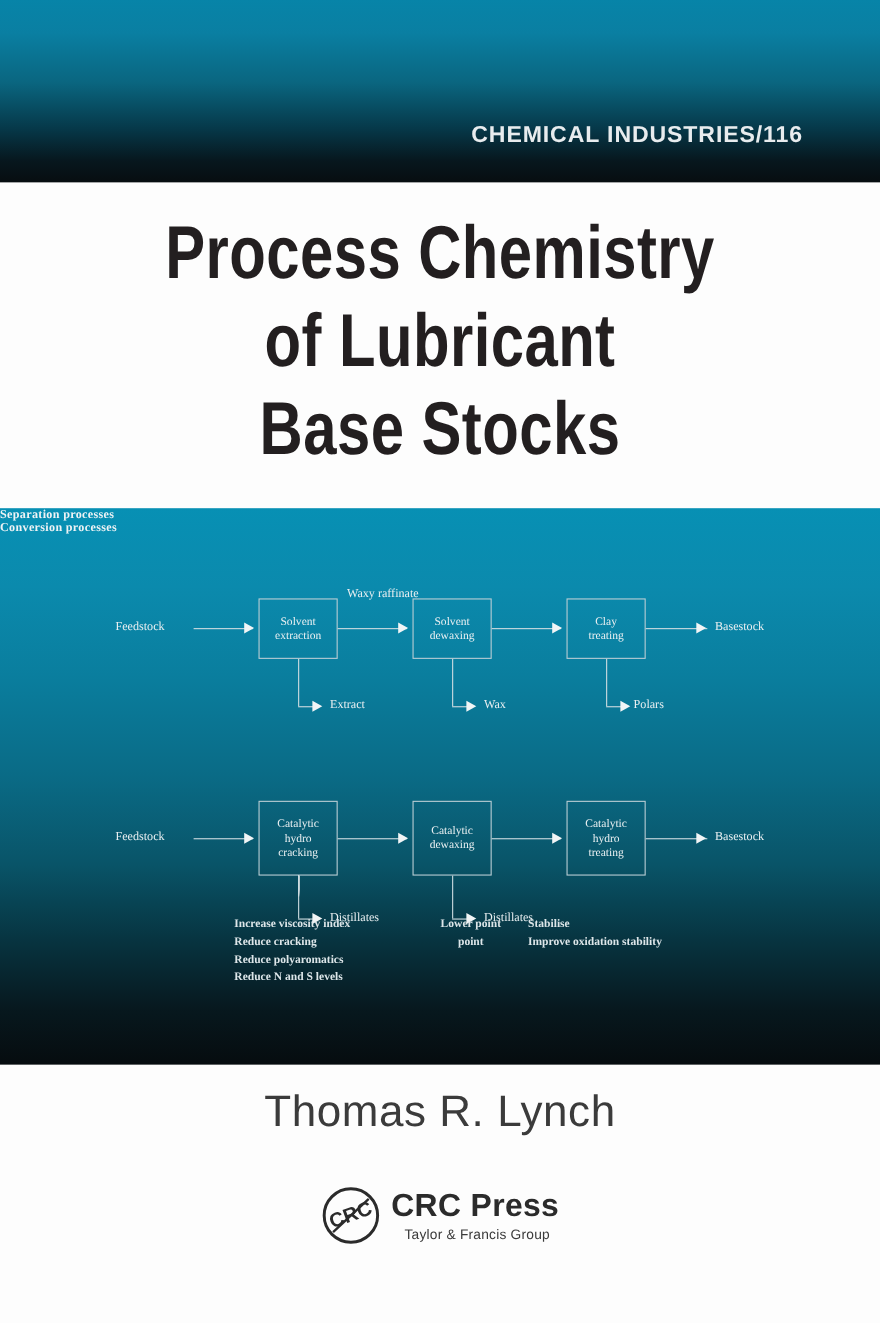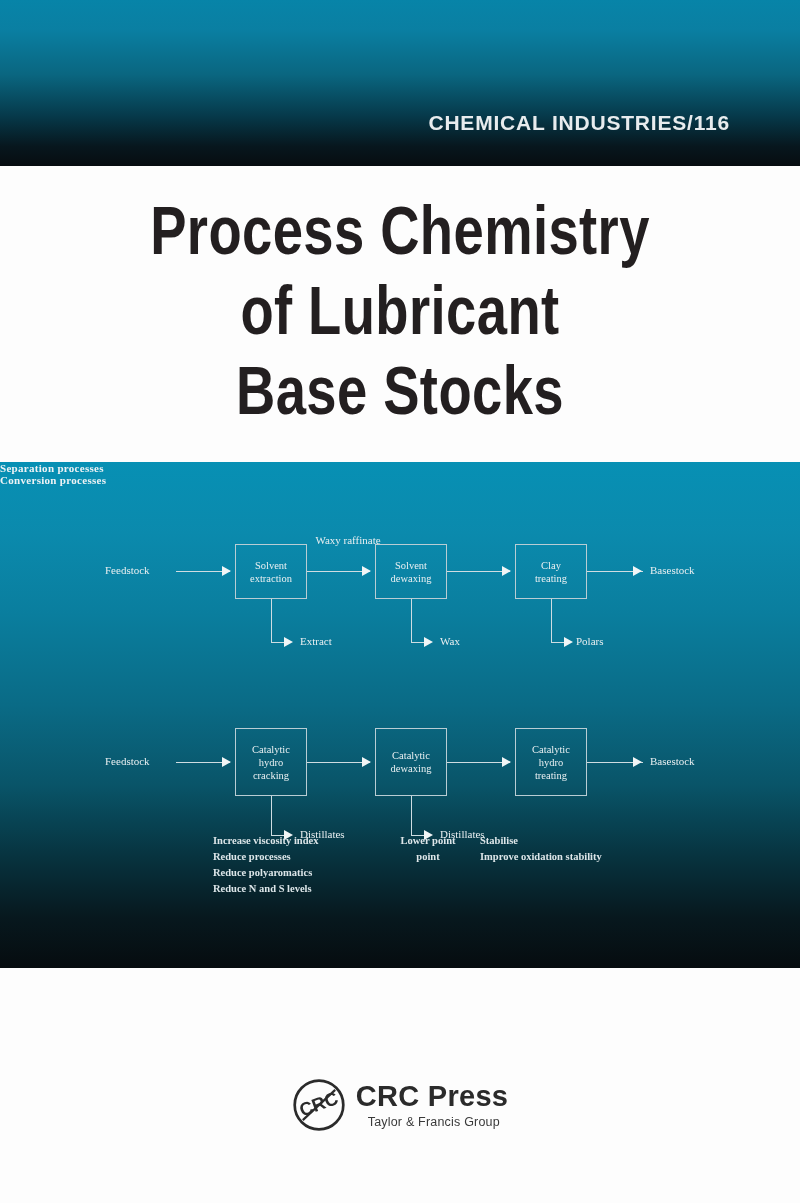--- a/index.html
+++ b/index.html
@@ -337,38 +337,39 @@
     <div class="arrow" style="left:284px; top:368px;"></div>
     <div class="flowlabel" style="left:300px; top:366px;">Distillates</div>
 
     <div class="line-v" style="left:411px; top:334px; height:39px;"></div>
     <div class="line-h" style="left:411px; top:373px; width:16px;"></div>
     <div class="arrow" style="left:424px; top:368px;"></div>
     <div class="flowlabel" style="left:440px; top:366px;">Distillates</div>
 
     <div class="benefit-col" style="left:213px; top:371px;">
       <div>Increase viscosity index</div>
-      <div>Reduce processes</div>
+      <div>Reduce cracking</div>
       <div>Reduce polyaromatics</div>
       <div>Reduce N and S levels</div>
     </div>
 
     <div class="benefit-col center" style="left:383px; top:371px; width:90px;">
       <div>Lower point</div>
       <div>point</div>
     </div>
 
     <div class="benefit-col" style="left:480px; top:371px;">
       <div>Stabilise</div>
       <div>Improve oxidation stability</div>
     </div>
 
   </div>
 
   <div class="bottom-area">
+    <div class="author">Thomas R. Lynch</div>
 
     <div class="publisher">
       <svg class="crc-mark" viewBox="0 0 100 100">
         <circle cx="50" cy="50" r="45" fill="none" stroke="#2b2b2b" stroke-width="5"></circle>
         <g transform="rotate(-20 50 50)">
           <text x="50" y="60" text-anchor="middle" font-family="Liberation Sans, sans-serif" font-size="34" font-weight="bold" fill="#2b2b2b">CRC</text>
         </g>
         <line x1="20" y1="78" x2="80" y2="22" stroke="#2b2b2b" stroke-width="4"></line>
       </svg>
       <div class="pub-text">

